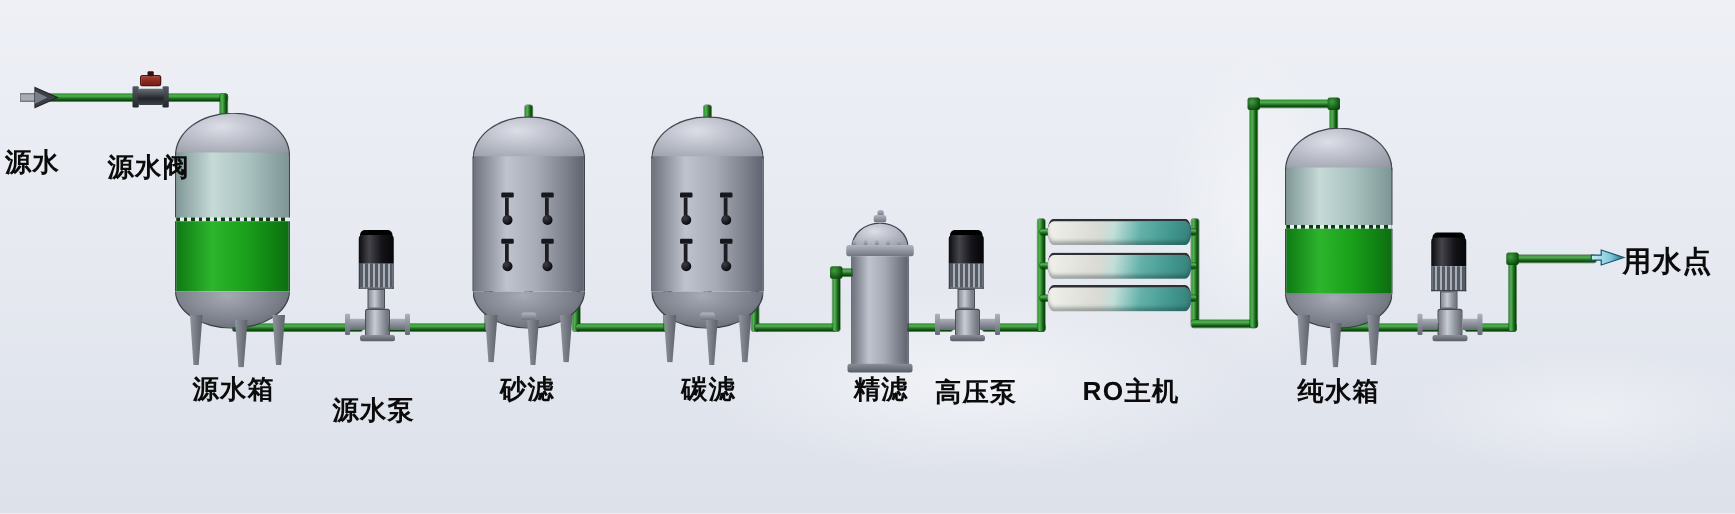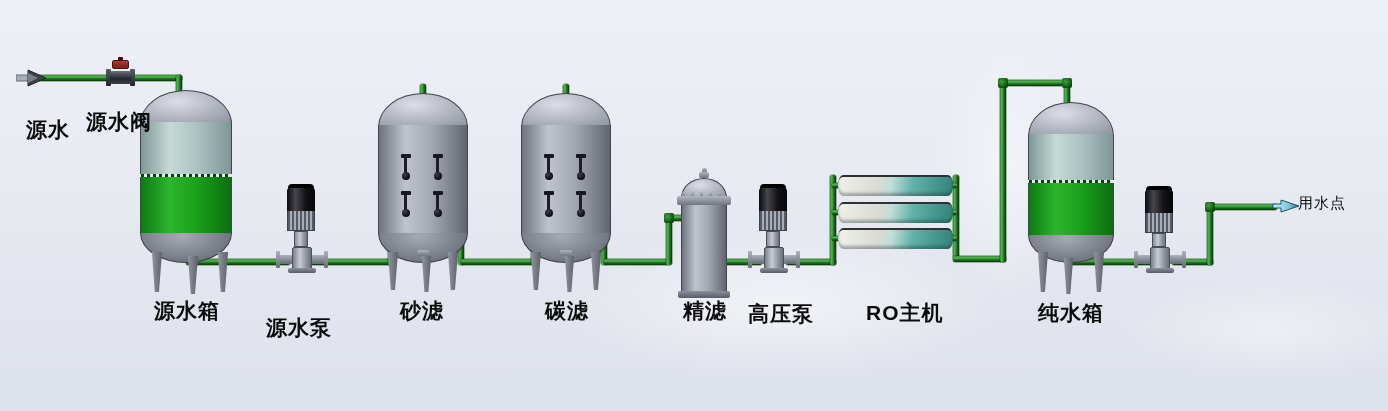--- a/index.html
+++ b/index.html
@@ -61,21 +61,21 @@
   .vb-body   { position:absolute; background:linear-gradient(180deg,#6a6e76,#23262c 60%,#3c4048); border-radius:2px; }
   .vb-cap    { position:absolute; background:linear-gradient(180deg,#b23a2c,#7e241c 75%); border-radius:2px; border:1px solid #4a130d; }
   .vb-knob   { position:absolute; background:#3a0f0b; border-radius:1px; }
 
   
   .membrane { position:absolute; height:21px; border-radius:5px/10px; border-top:2px solid #2e3034;
               background:linear-gradient(100deg,#f1f1ec 0%,#dadad4 36%,#c2ded9 46%,#63b2aa 64%,#3f958d 86%,#357f78 100%);
               box-shadow:inset 0 -3px 3px rgba(20,40,40,.35); }
 
   .lbl { position:absolute; font-size:21px; font-weight:600; color:#0b0b0b; letter-spacing:1px; white-space:nowrap; }
-  .lbl-big { font-size:15px; font-weight:400; }
+  .lbl-big { font-size:23px; font-weight:700; }
 </style>
 </head>
 <body>
 
 <div class="stage">
 
   <div class="wisp" style="left:560px;top:230px;width:440px;height:150px;opacity:.6"></div>
   <div class="wisp" style="left:930px;top:40px;width:150px;height:260px;opacity:.5"></div>
   <div class="wisp" style="left:1120px;top:280px;width:300px;height:100px;opacity:.45"></div>
 
@@ -285,22 +285,22 @@
     <defs>
       <linearGradient id="tg" x1="0" y1="0" x2="1" y2="0">
         <stop offset="0" stop-color="#c8ecf4"></stop>
           <stop offset="0.6" stop-color="#7fc8dc"></stop>
           <stop offset="1" stop-color="#1e7086"></stop>
       </linearGradient>
     </defs>
     <polygon points="1,8 9,8 9,4 27,10 9,16 9,12 1,12" fill="url(#tg)" stroke="#17586b" stroke-width="1"></polygon>
   </svg>
 
-  <div class="lbl" style="left:26px;top:116px">源水</div>
-  <div class="lbl" style="left:86px;top:108px">源水阀</div>
+  <div class="lbl" style="left:4px;top:116px">源水</div>
+  <div class="lbl" style="left:86px;top:120px">源水阀</div>
   <div class="lbl" style="left:154px;top:297px">源水箱</div>
   <div class="lbl" style="left:266px;top:314px">源水泵</div>
   <div class="lbl" style="left:400px;top:297px">砂滤</div>
   <div class="lbl" style="left:545px;top:297px">碳滤</div>
   <div class="lbl" style="left:683px;top:297px">精滤</div>
   <div class="lbl" style="left:748px;top:300px">高压泵</div>
   <div class="lbl" style="left:866px;top:299px">RO主机</div>
   <div class="lbl" style="left:1038px;top:299px">纯水箱</div>
   <div class="lbl lbl-big" style="left:1298px;top:194px">用水点</div>
 

